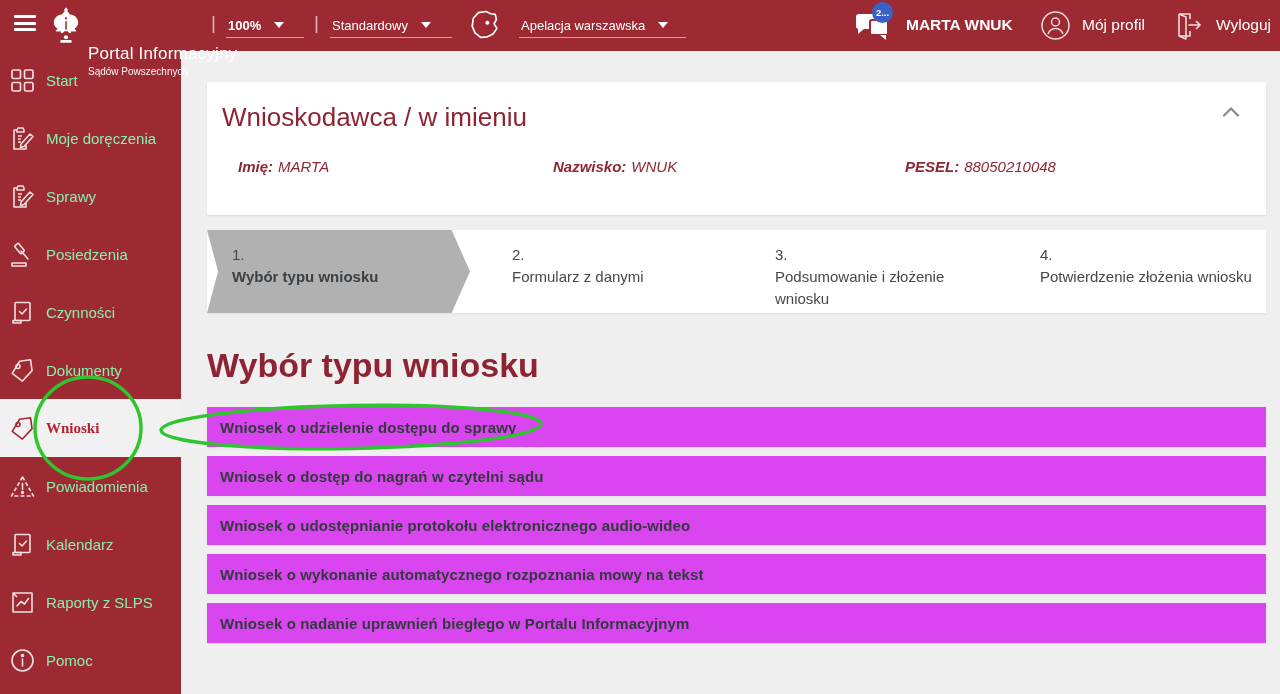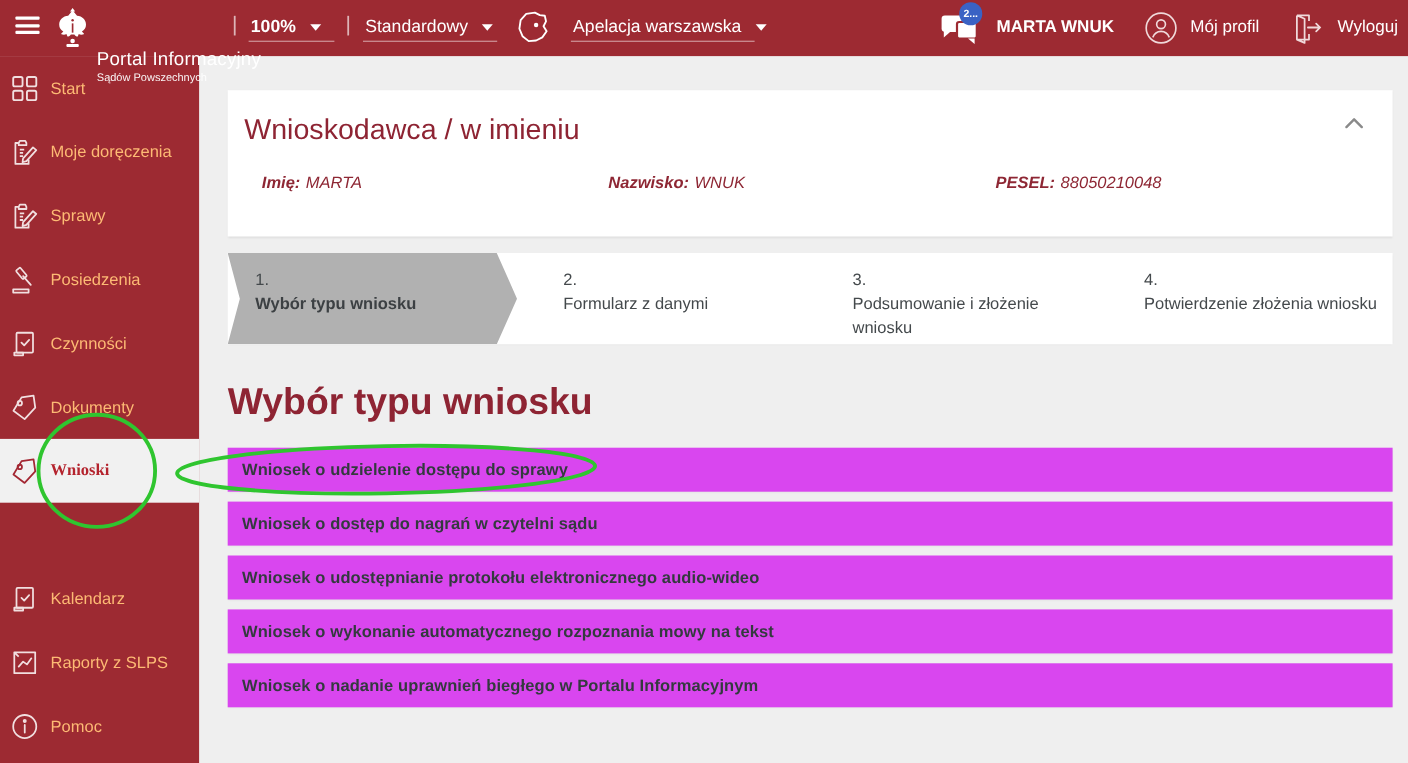--- a/index.html
+++ b/index.html
@@ -10,36 +10,36 @@
   }
   
   .header{position:absolute;left:0;top:0;width:1280px;height:51px;background:#9d2a32;z-index:10;color:#fff;}
   .hamburger{position:absolute;left:14px;top:15px;width:22px;height:16px;cursor:pointer;}
   .hamburger span{display:block;height:3px;background:#fff;border-radius:1px;margin-bottom:3.5px;}
   .eagle{position:absolute;left:51px;top:4px;width:30px;height:42px;}
   .brand{position:absolute;left:88px;top:9px;line-height:1.1;margin-top:36px;}
   .brand .t1{font-size:17px;letter-spacing:.2px;}
   .brand .t2{font-size:10px;opacity:.95;margin-top:2px;}
   .hsep{position:absolute;top:12px;font-size:19px;color:rgba(255,255,255,.65);}
-  .hctl{position:absolute;top:12px;height:26px;display:flex;align-items:center;cursor:pointer;font-size:16px;color:#fff;}
+  .hctl{position:absolute;top:12px;height:26px;display:flex;align-items:center;cursor:pointer;font-size:13px;color:#fff;}
   .hctl .caret{margin-left:13px;width:0;height:0;border-left:5px solid transparent;border-right:5px solid transparent;border-top:6px solid #fff;}
   .underline{position:absolute;height:1px;background:rgba(255,255,255,.55);top:37px;}
   .poland{position:absolute;left:466px;top:7px;width:36px;height:36px;}
   .hbtn{position:absolute;top:6px;height:38px;display:flex;align-items:center;cursor:pointer;color:#fff;font-size:15.5px;}
   .msg-icon{position:relative;width:38px;height:34px;margin-right:12px;}
   .msg-b1{position:absolute;left:0;top:6px;width:20px;height:15px;background:#fff;border-radius:3px;}
   .msg-b1:after{content:"";position:absolute;left:2px;bottom:-5px;width:0;height:0;border-top:6px solid #fff;border-right:7px solid transparent;}
   .msg-b2{position:absolute;left:13px;top:11px;width:16px;height:13px;background:#fff;border-radius:3px;border:2.5px solid #9d2a32;}
   .msg-b2:after{content:"";position:absolute;right:1px;bottom:-6px;width:0;height:0;border-top:5px solid #fff;border-left:6px solid transparent;}
   .badge{position:absolute;left:16px;top:-6px;width:21px;height:21px;border-radius:50%;background:#3a62c4;color:#fff;
     font-size:9.5px;font-weight:bold;display:flex;align-items:center;justify-content:center;}
   .hicon{margin-right:11px;}
   
   .sidebar{position:absolute;left:0;top:51px;width:181px;height:643px;background:#9d2a32;z-index:5;}
-  .sb-item{position:absolute;left:0;width:181px;height:58px;display:flex;align-items:center;cursor:pointer;color:#fdba74;}
+  .sb-item{position:absolute;left:0;width:181px;height:58px;display:flex;align-items:center;cursor:pointer;color:#86efac;}
   .sb-item .ic{width:27px;height:27px;margin-left:9px;flex:0 0 27px;color:#f1dfe0;}
   .sb-item .lb{margin-left:10px;font-size:15px;}
   .sb-item.active{background:#f1f1f1;color:#b4232d;}
   .sb-item.active .ic{color:#a32733;}
   .sb-item.active .lb{font-weight:bold;font-family:Liberation Serif, serif;}
   
   .panel{position:absolute;left:207px;top:82px;width:1059px;height:133px;background:#fff;box-shadow:0 1px 2px rgba(0,0,0,.08);}
   .panel-title{position:absolute;left:15px;top:20px;font-size:26px;color:#8e2433;font-weight:500;}
   .panel-chevron{position:absolute;right:26px;top:24px;width:18px;height:12px;cursor:pointer;color:#8a8a8a;}
   .field{position:absolute;top:76px;font-size:15px;color:#8e2734;font-style:italic;}
@@ -212,20 +212,30 @@
   <div class="sb-item active" style="top:348px">
     <svg class="ic icon" viewBox="0 0 27 27">
       <g fill="none" stroke="currentColor" stroke-width="1.6" stroke-linejoin="round">
         <path d="M12 4 H23 V15 L12 24 L3 15 Z" transform="rotate(-8 13 14)"></path>
         <circle cx="9" cy="9.5" r="2"></circle>
       </g>
     </svg>
     <span class="lb">Wnioski</span>
   </div>
 
+  <div class="sb-item" style="top:406px">
+    <svg class="ic icon" viewBox="0 0 27 27">
+      <g fill="none" stroke="currentColor" stroke-width="1.6" stroke-linejoin="round">
+        <path d="M13.5 4 L24.5 23 H2.5 Z" stroke-dasharray="4 2.2"></path>
+        <path d="M13.5 10.5 v6" stroke-linecap="round"></path>
+          <circle cx="13.5" cy="19.5" r="0.9" fill="currentColor"></circle>
+      </g>
+    </svg>
+    <span class="lb">Powiadomienia</span>
+  </div>
 
   <div class="sb-item" style="top:464px">
     <svg class="ic icon" viewBox="0 0 27 27">
       <g fill="none" stroke="currentColor" stroke-width="1.6" stroke-linejoin="round">
         <rect x="6" y="3.5" width="15" height="18" rx="1"></rect>
         <path d="M10.5 12.5 l2.5 2.5 l4.5 -5" stroke-linecap="round"></path>
         <path d="M4 21.5 h8 v2.5 h-8 z"></path>
       </g>
     </svg>
     <span class="lb">Kalendarz</span>

